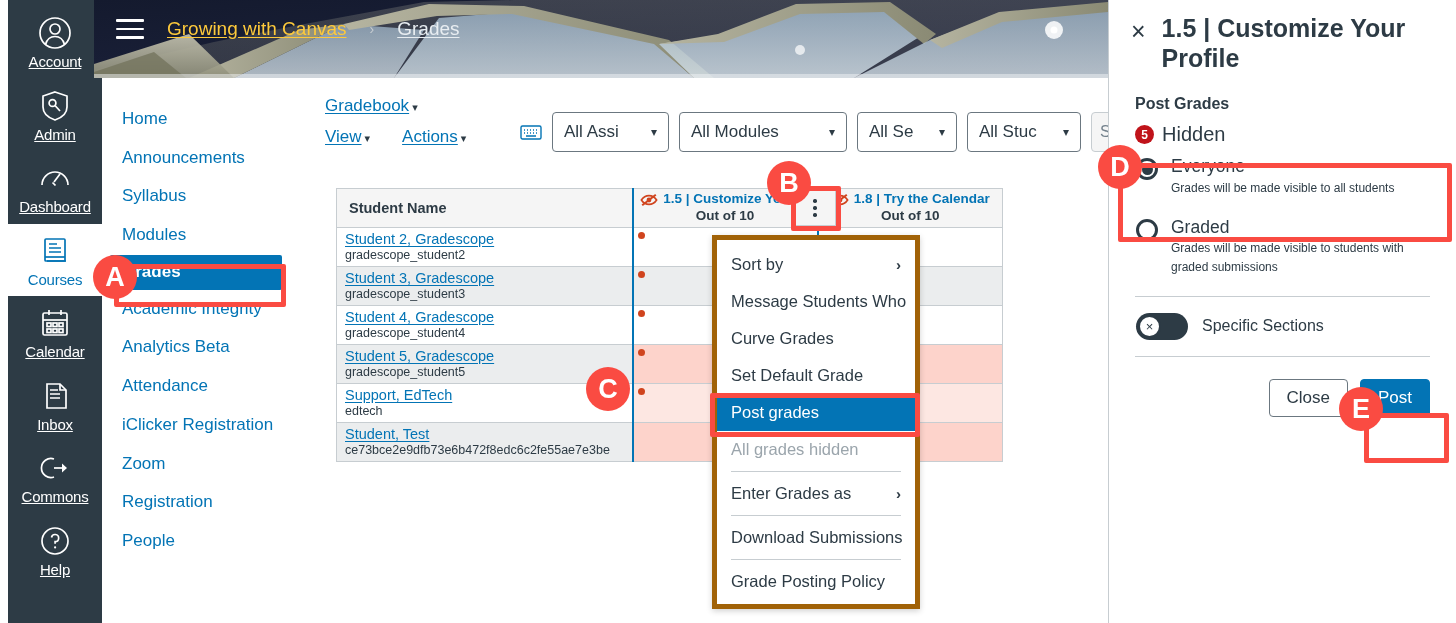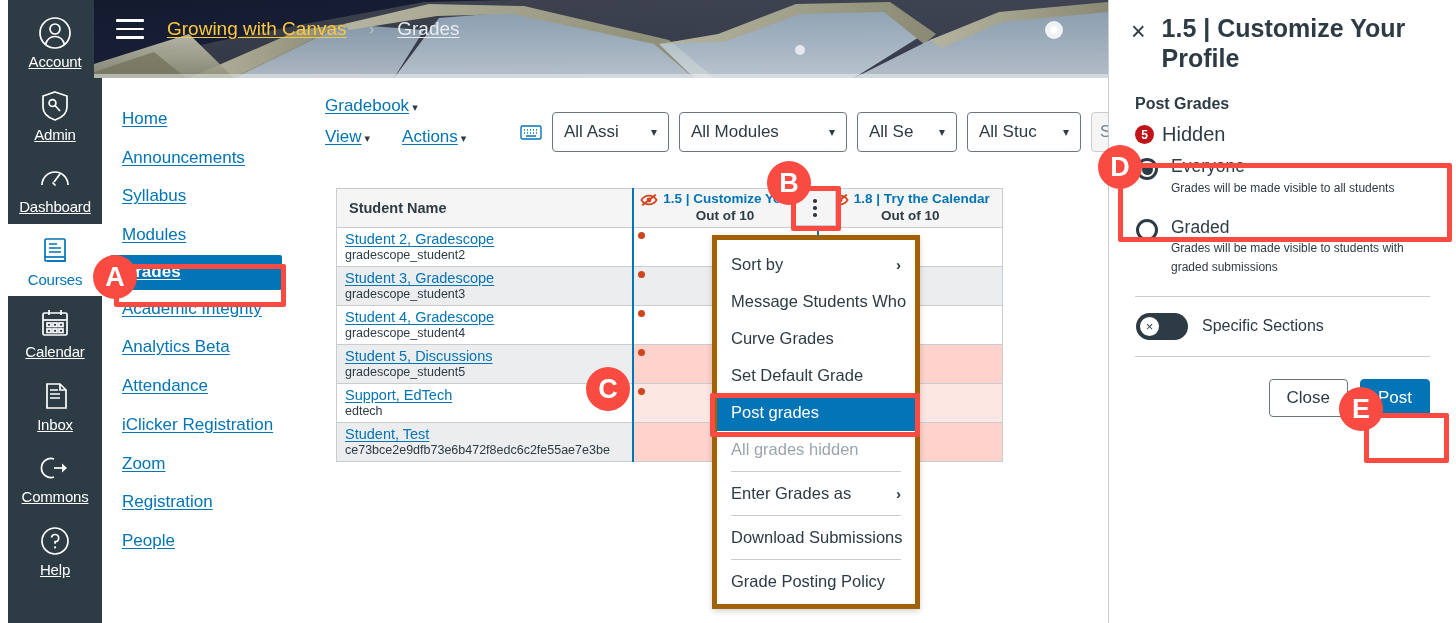--- a/index.html
+++ b/index.html
@@ -52,21 +52,21 @@
   .crumb.course { color:#FDC93B; }
   .crumb.page { color:#E8EDF1; }
   .crumb-sep { color:#C7CDD1; font-size:14px; }
 
   
   #course-nav {
     position:absolute; left:110px; top:100px; width:200px;
   }
   .cnav-item {
     display:block; font-size:17px; color:#0374B5;
-    text-decoration:underline; text-underline-offset:2px;
+    text-underline-offset:2px;
     padding:9px 12px; line-height:1.22; cursor:pointer;
     border-radius:2px;
   }
   .cnav-item.active {
     background:#0374B5; color:#fff; font-weight:bold;
     display:inline-block; width:172px; padding:7px 12px;
   }
 
   
   #gradebook { position:absolute; left:325px; top:96px; }
@@ -480,21 +480,21 @@
         <span class="stu-login">gradescope_student4</span>
       </td>
       <td class="gradecell col1">
         <span class="unposted-dot"></span>
         <span></span>
       </td>
       <td class="gradecell">6</td>
     </tr>
     <tr class="r-odd">
       <td class="namecell">
-        <span class="stu-name">Student 5, Discussions</span>
+        <span class="stu-name">Student 5, Gradescope</span>
         <span class="stu-login">gradescope_student5</span>
       </td>
       <td class="gradecell col1 pink">
         <span class="unposted-dot"></span>
         <span></span>
       </td>
       <td class="gradecell pink">3</td>
     </tr>
     <tr class="r-even">
       <td class="namecell">

